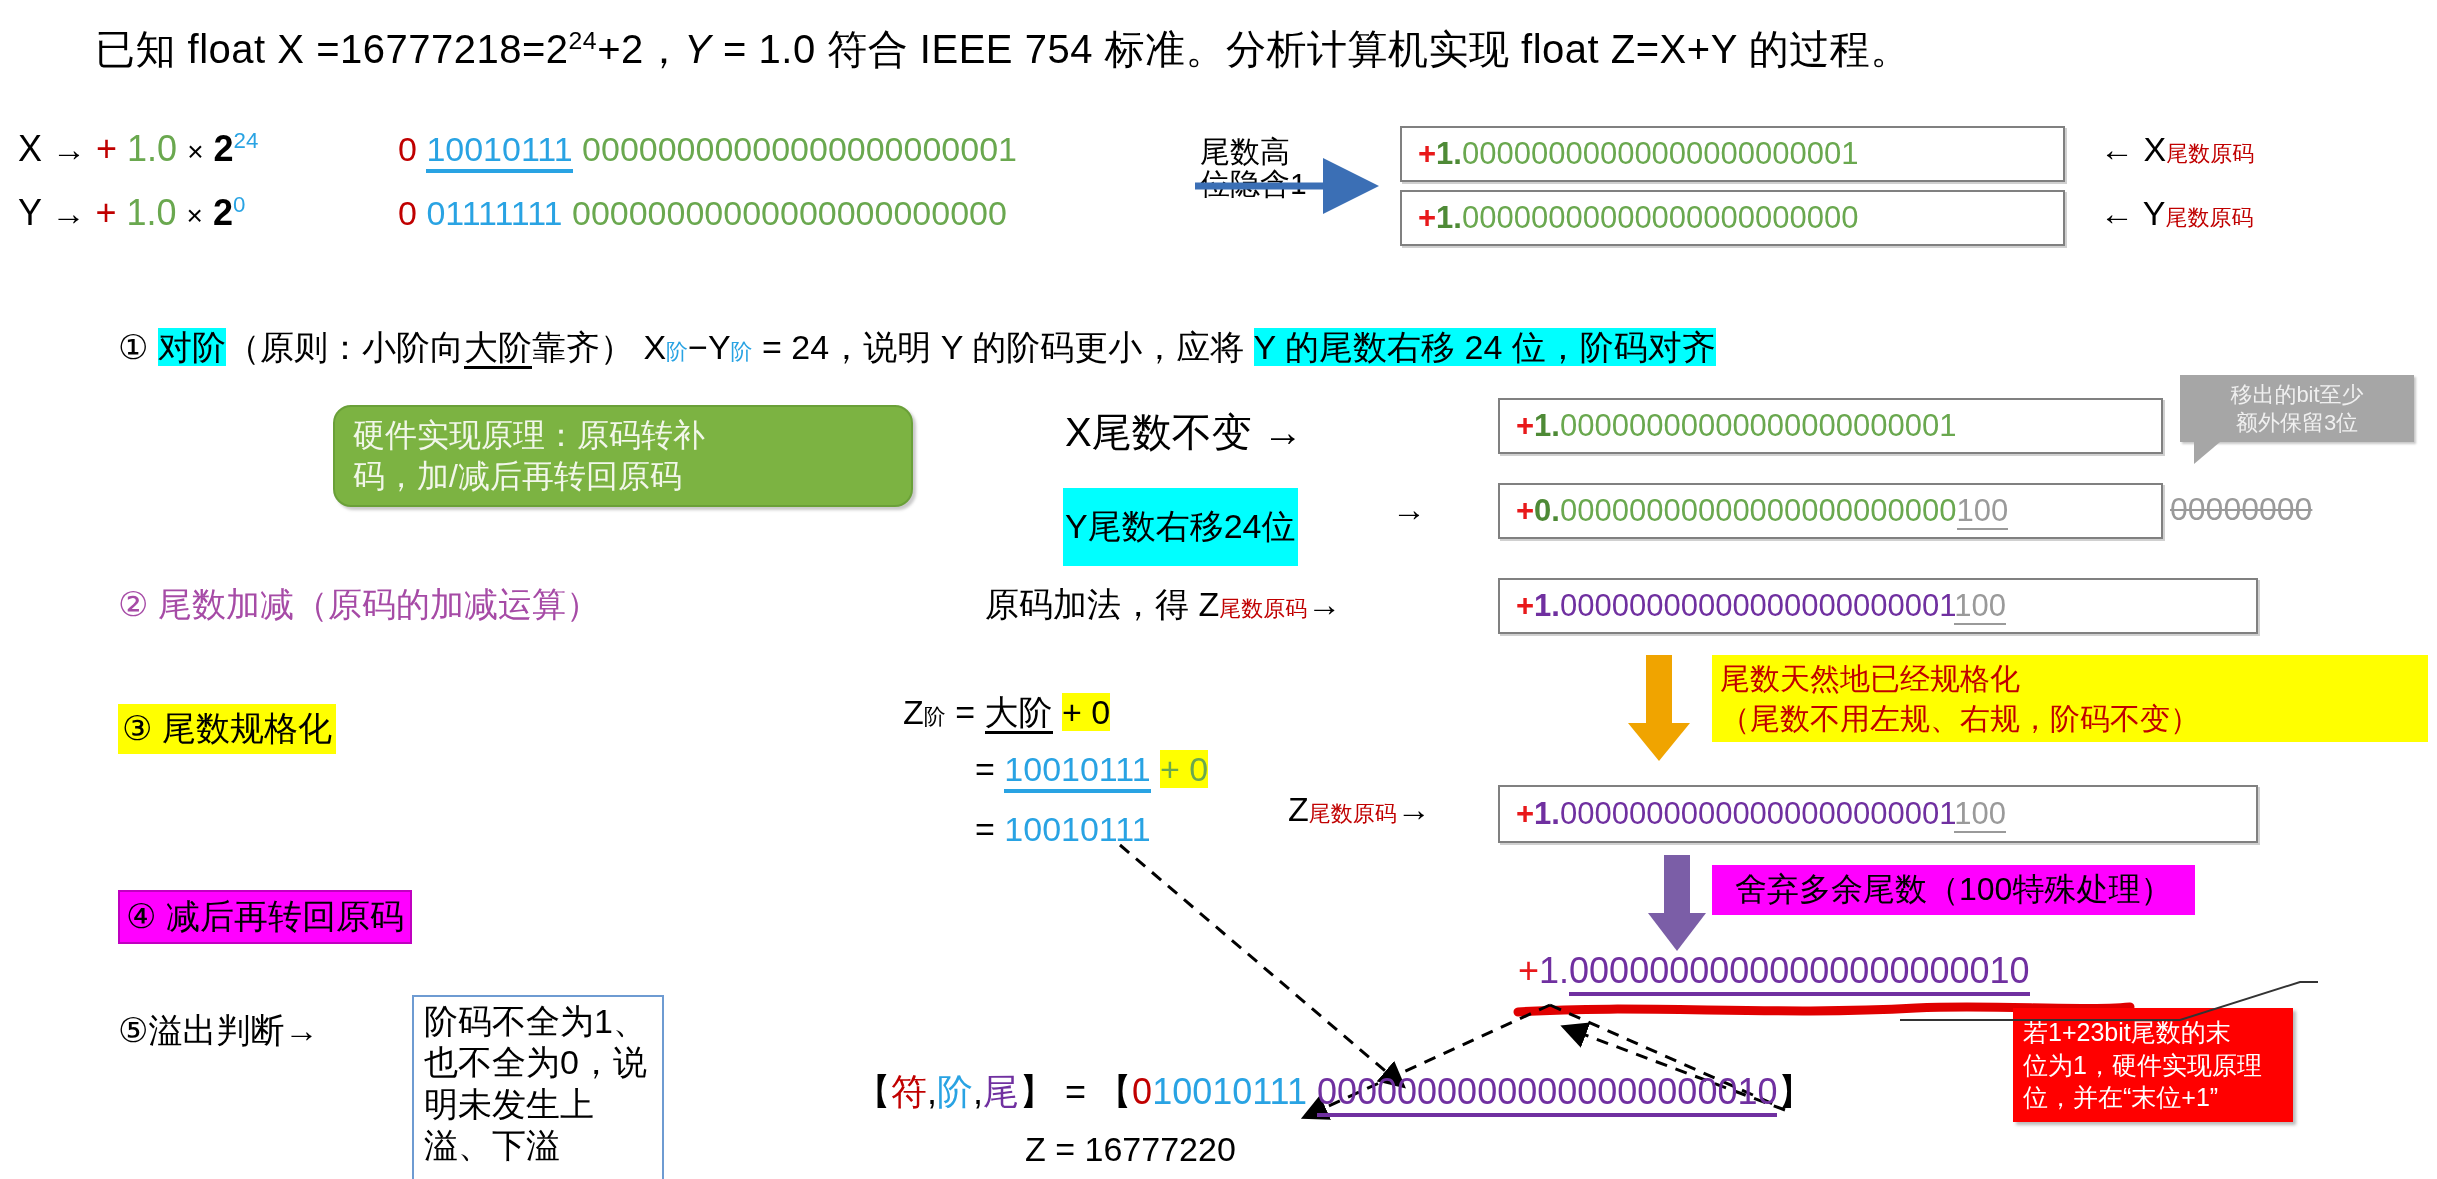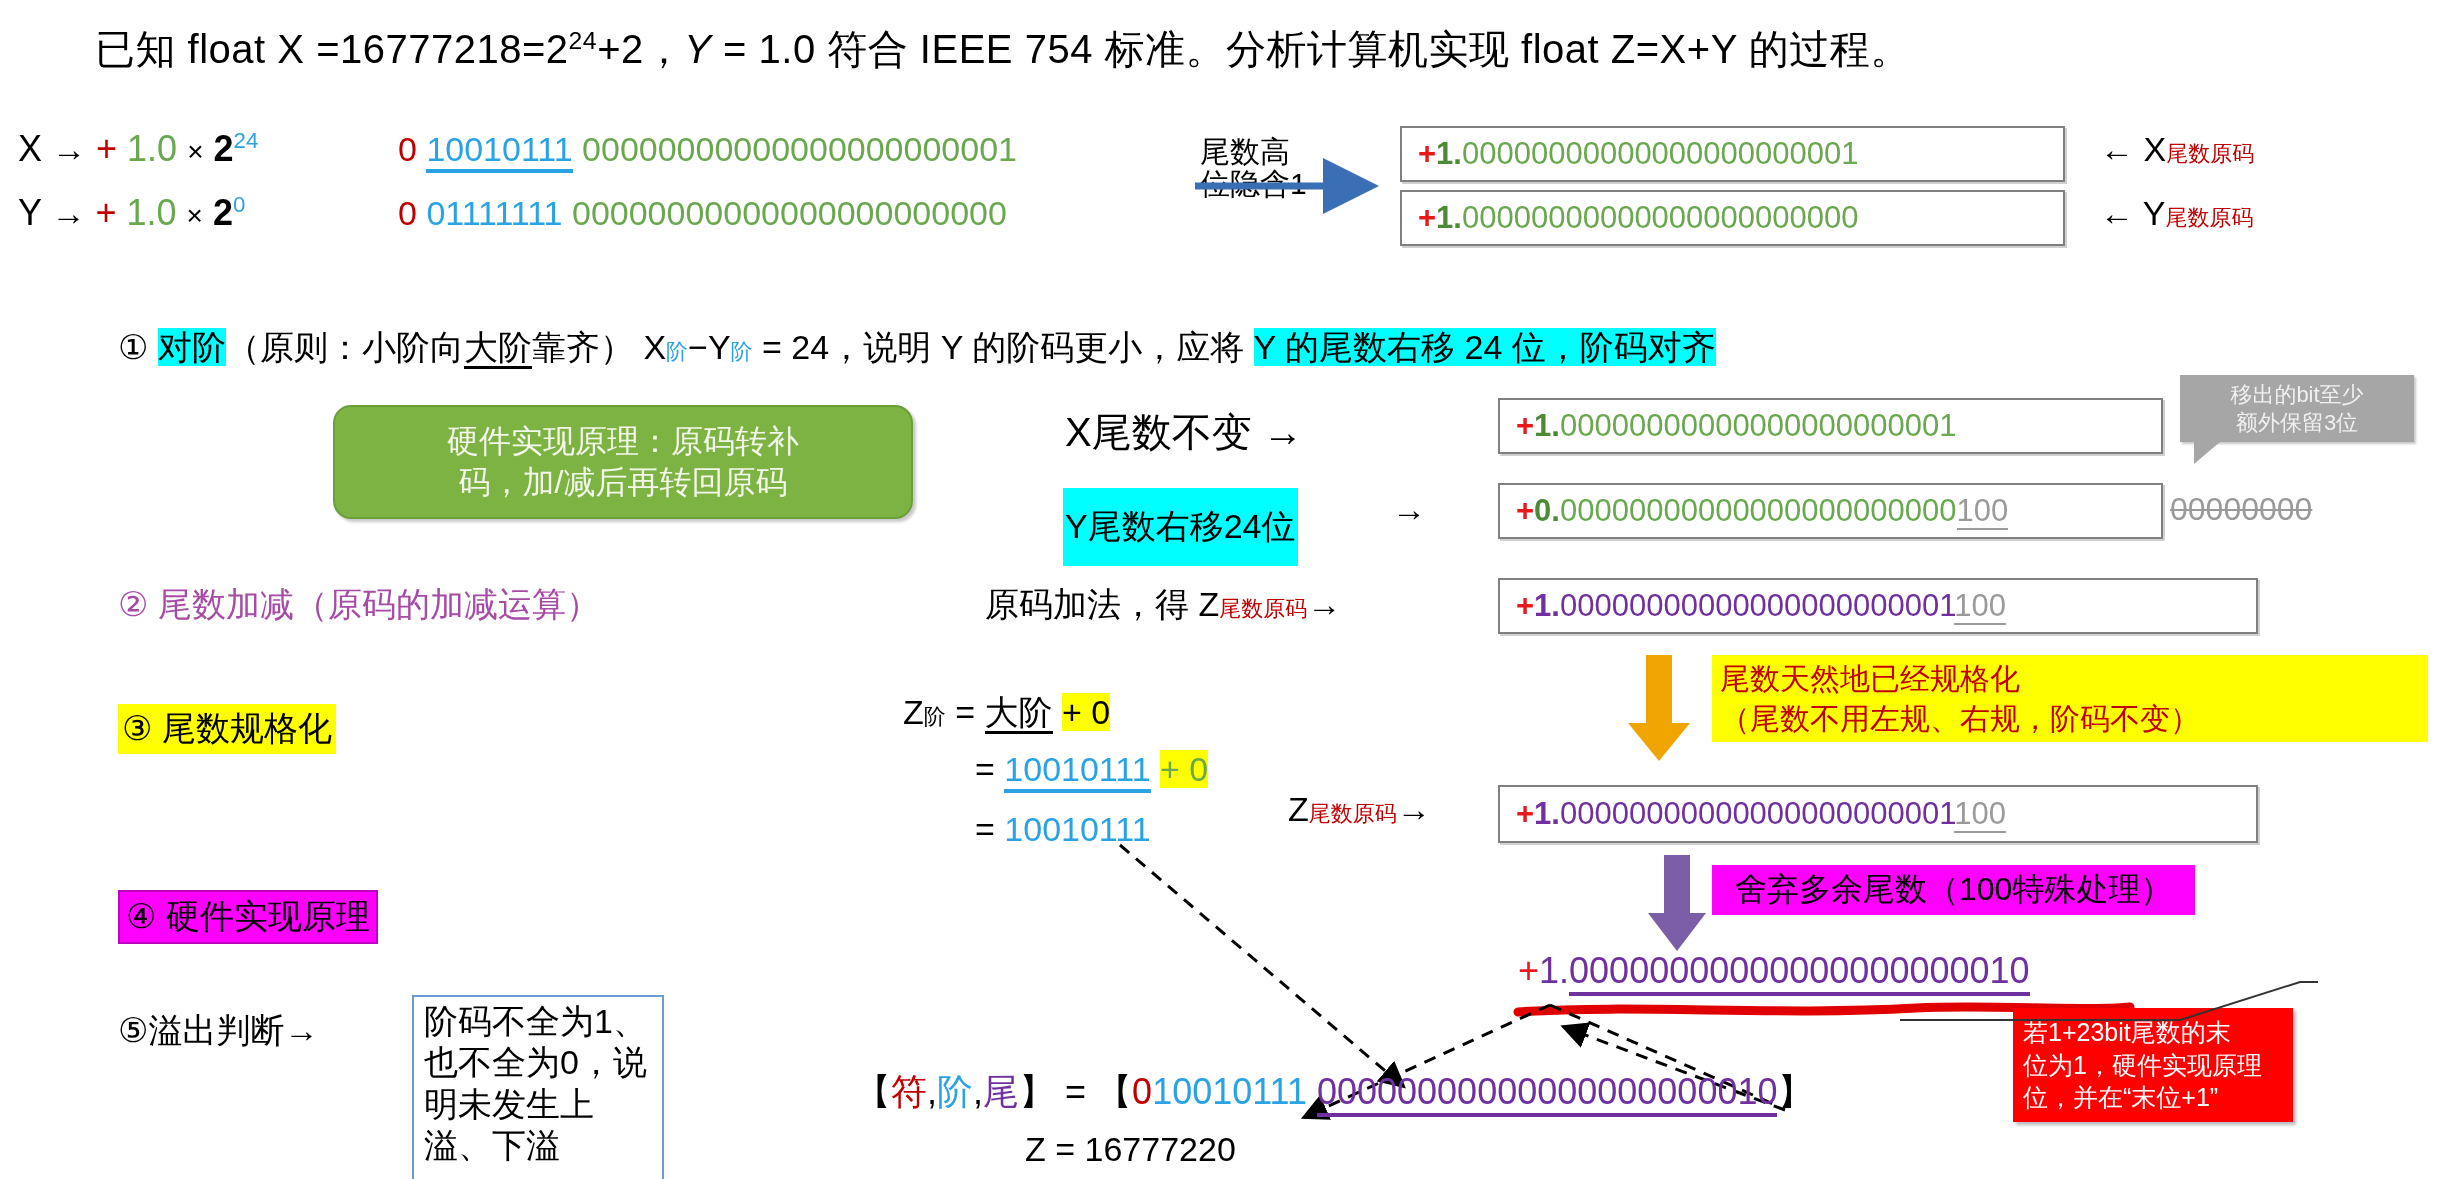--- a/index.html
+++ b/index.html
@@ -49,23 +49,23 @@
   .vbox span{font-size:31px;letter-spacing:0px;}
 
   .greenbox{
     position:absolute;
     background:#7cb342;
     border:2px solid #6aa038;
     border-radius:18px;
     color:#f2f7ea;
     font-size:32px;
     line-height:1.28;
-    padding:14px 18px;
+    padding:8px 18px;
     box-shadow:3px 3px 3px rgba(120,120,120,.4);
-    text-align:center;
+    text-align:left;
   }
   .greybubble{
     position:absolute;
     background:#a6a6a6;
     color:#f0f0f0;
     font-size:22px;
     line-height:1.25;
     padding:6px 2px;
     text-align:center;
     box-shadow:2px 2px 2px rgba(120,120,120,.4);
@@ -229,21 +229,21 @@
 </div>
 
 <div class="abs" style="left:1288px;top:790px;font-size:34px;">
   <span>Z</span><span class="red" style="font-size:22px;">尾数原码</span><span>→</span>
 </div>
 <div class="vbox" style="left:1498px;top:785px;width:740px;height:54px;">
   <span><b class="redpl">+</b><b class="purple">1.</b><span class="purple">00000000000000000000001</span><span class="grey ulgrey">100</span></span>
 </div>
 
 <div class="abs hl-magenta" style="left:118px;top:890px;font-size:34px;padding:2px 6px;border:2px solid #c000c0;">
-  <span>④</span> <span>硬件实现原理</span>
+  <span>④</span> <span>减后再转回原码</span>
 </div>
 
 <svg style="left:1648px;top:855px;width:64px;height:100px;">
   <rect x="16" y="0" width="26" height="62" fill="#7b5ea7"></rect>
   <polygon points="0,58 58,58 29,96" fill="#7b5ea7"></polygon>
 </svg>
 <div class="abs hl-magenta" style="left:1712px;top:865px;font-size:32px;padding:3px 23px;">
   <span>舍弃多余尾数（</span><span>100</span><span>特殊处理）</span>
 </div>
 

